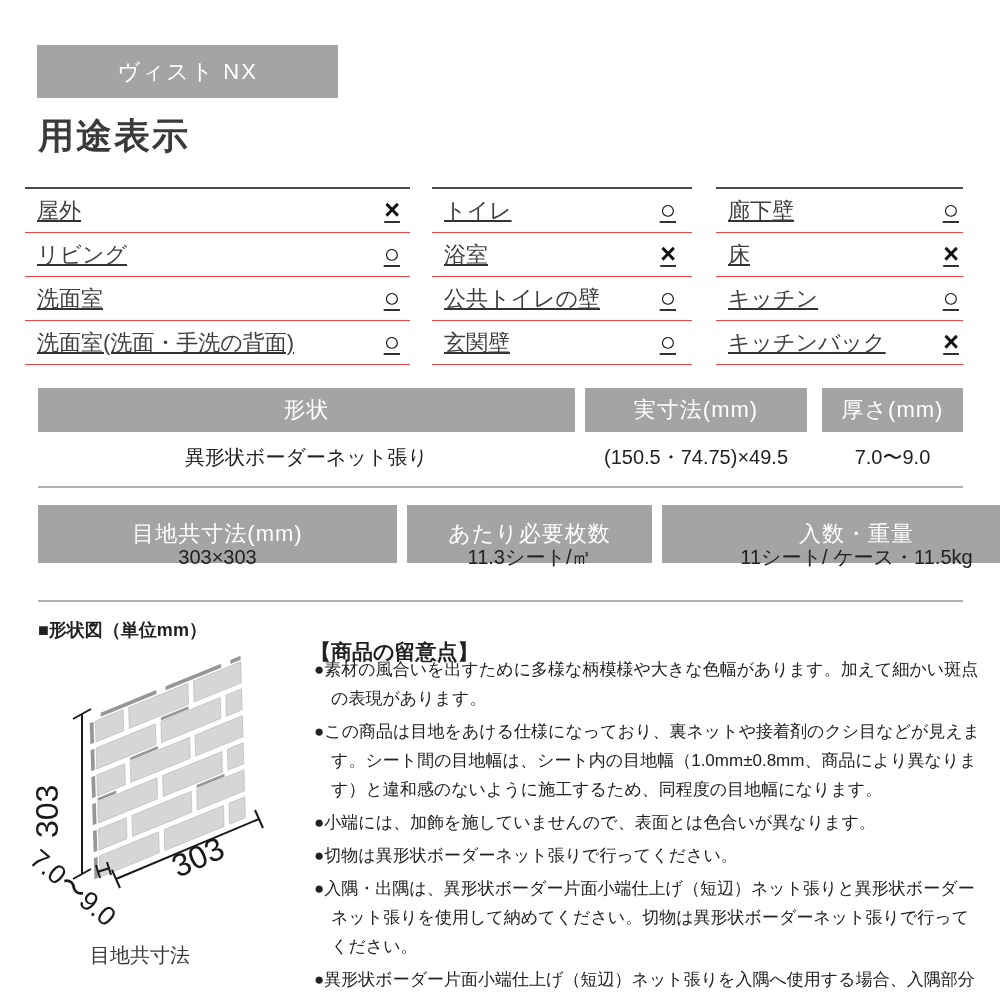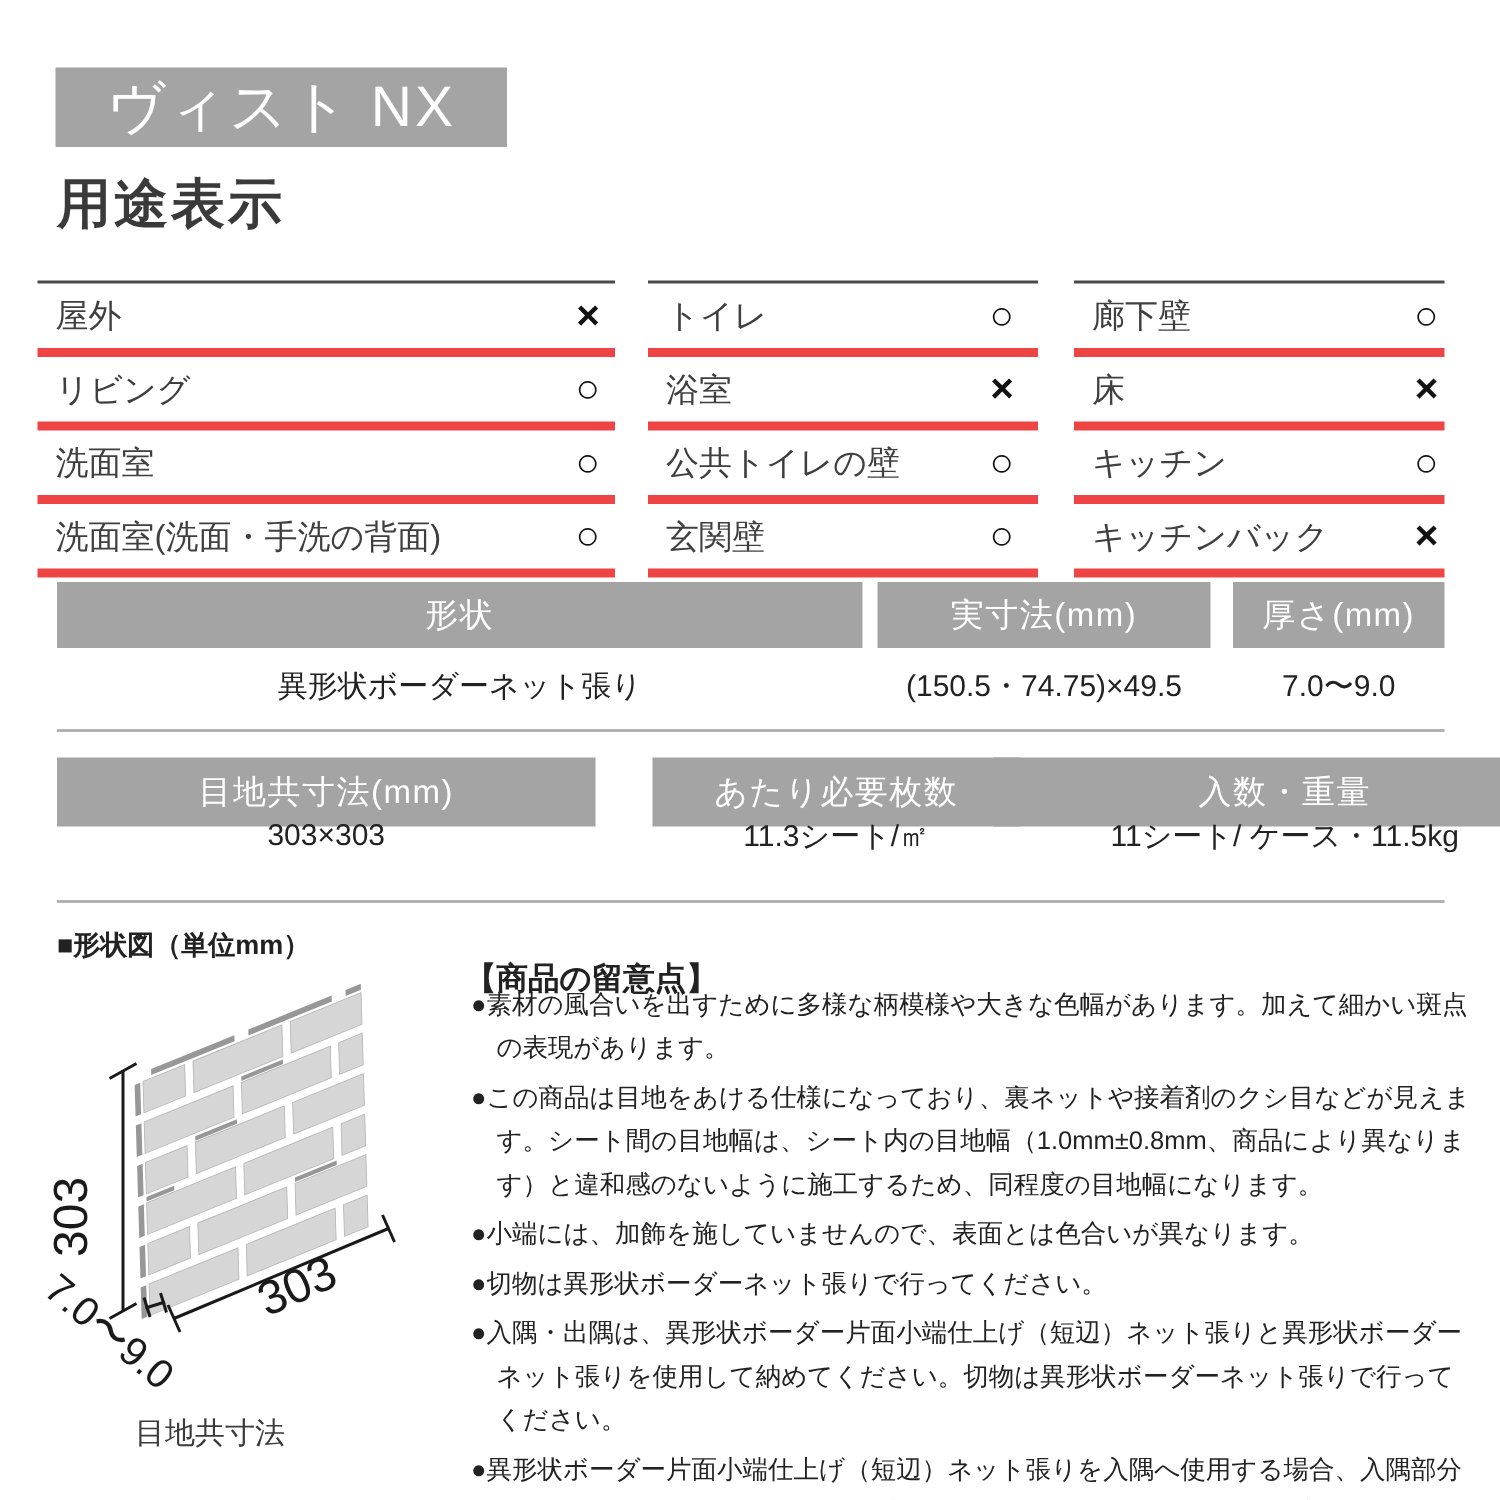--- a/index.html
+++ b/index.html
@@ -3,60 +3,60 @@
 <meta charset="utf-8">
 <style>
   html,body{margin:0;padding:0;background:#ffffff;}
   .page{
     position:relative;width:1000px;height:1000px;background:#fff;overflow:hidden;
     font-family:"Liberation Sans","DejaVu Sans",sans-serif;color:#333;
   }
   
   .badge{
     position:absolute;left:37px;top:45px;width:301px;height:53px;
-    background:#a4a4a4;color:#fff;font-size:38px;letter-spacing:2px;
+    background:#a4a4a4;color:#fff;font-size:22px;letter-spacing:2px;
     display:flex;align-items:center;justify-content:center;
   }
   
   .heading{
     position:absolute;left:38px;top:112px;font-size:36px;font-weight:bold;
     color:#3a3a3a;letter-spacing:2px;
   }
   
   .u-table{position:absolute;top:187px;border-top:2px solid #4a4a4a;}
   .u-table.c0{left:25px;width:385px;}
   .u-table.c1{left:432px;width:260px;}
   .u-table.c2{left:716px;width:247px;}
   .u-row{
-    height:43px;border-bottom:6px solid #ef4444;
-    display:flex;align-items:center;justify-content:space-between;
+    height:43px;border-bottom:1px solid #ef4444;
+    display:flex;align-items:center;justify-content:space-between;text-decoration:underline;
   }
   .u-label{font-size:22px;color:#3f3f3f;padding-left:12px;white-space:nowrap;}
   .u-mark{font-size:27px;font-weight:bold;color:#111;line-height:1;}
   .c0 .u-mark{padding-right:10px;}
   .c1 .u-mark{padding-right:16px;}
   .c2 .u-mark{padding-right:4px;}
   
   .bar{
     position:absolute;background:#a4a4a4;color:#fff;font-size:22px;
     display:flex;align-items:center;justify-content:center;letter-spacing:1px;
   }
   .val{
     position:absolute;color:#222;font-size:20px;
     display:flex;align-items:center;justify-content:center;white-space:nowrap;
   }
   .t1 .bar{top:388px;height:44px;}
   .t1 .val{top:440px;height:34px;}
   .t1 .col0{left:38px;width:537px;}
   .t1 .col1{left:585px;width:222px;}
   .t1 .col2{left:822px;width:141px;}
-  .t2 .bar{top:505px;height:46px;}
+  .t2 .bar{top:505px;height:58px;}
   .t2 .val{top:540px;height:34px;}
   .t2 .col0{left:38px;width:359px;}
-  .t2 .col1{left:407px;width:245px;margin-left:28px;}
+  .t2 .col1{left:407px;width:245px;}
   .t2 .col2{left:662px;width:301px;padding-left:44px;}
   .divider{position:absolute;left:38px;width:925px;height:2px;background:#b2b2b2;}
   .divider.d1{top:486px;}
   .divider.d2{top:600px;}
   
   .fig-title{
     position:absolute;left:38px;top:618px;font-size:18px;font-weight:bold;color:#222;
   }
   .fig-svg{position:absolute;left:0;top:600px;}
   

